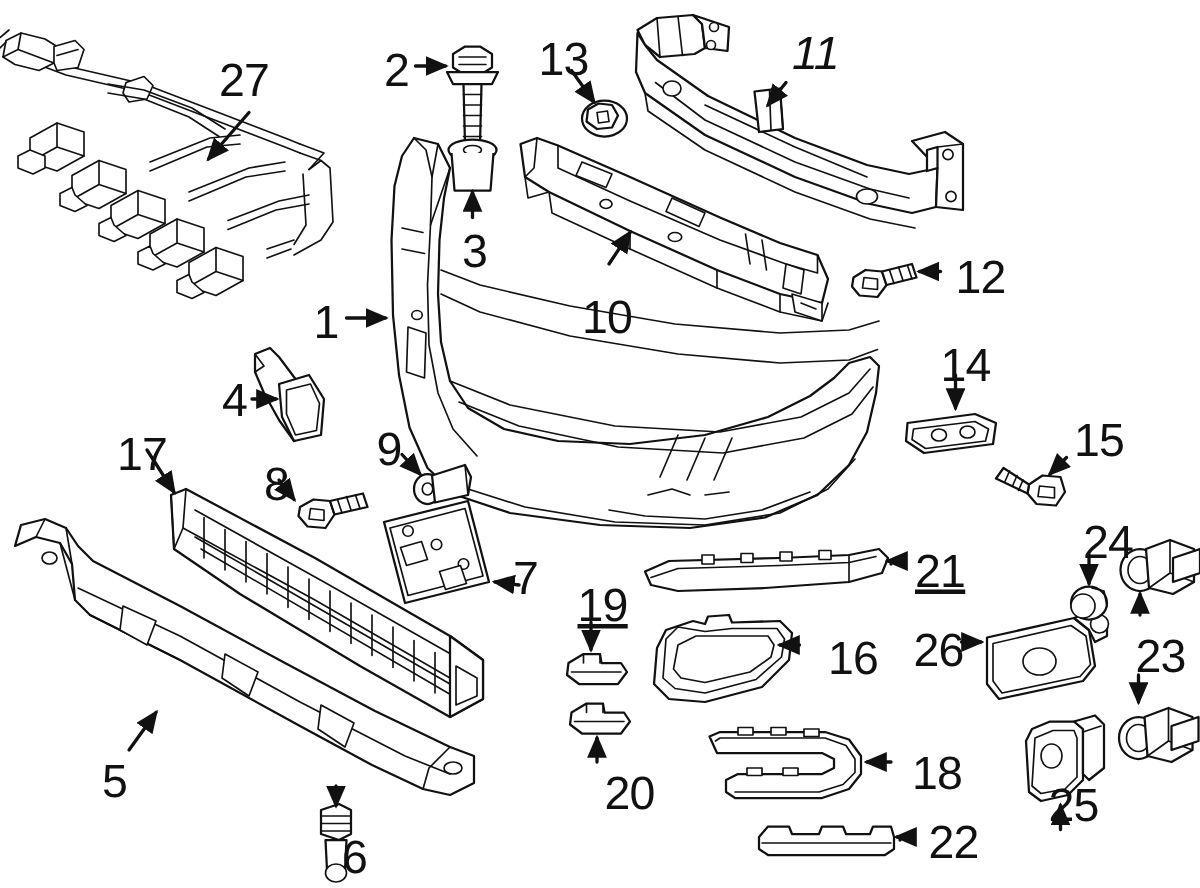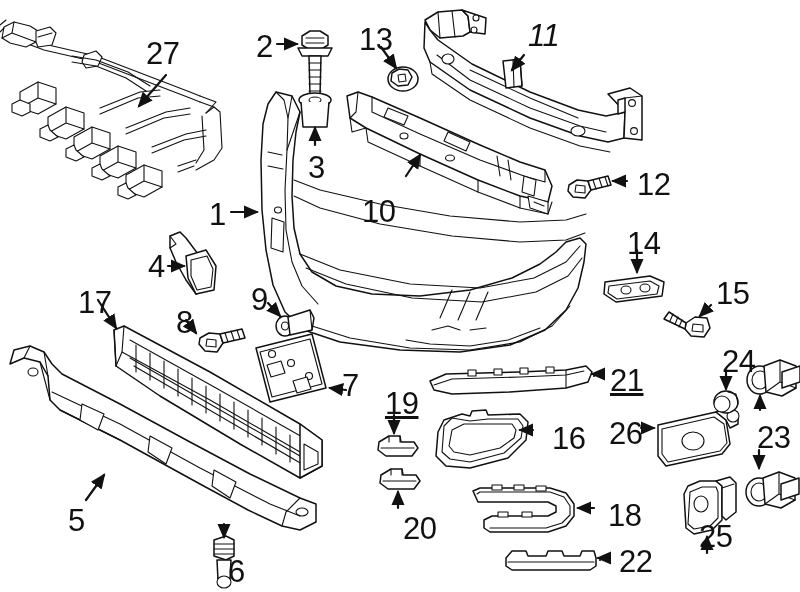--- a/index.html
+++ b/index.html
@@ -439,21 +439,21 @@
 
   <div class="callout-label" style="left:209px; top:199px;">1</div>
   <div class="callout-label" style="left:256px; top:31px;">2</div>
   <div class="callout-label" style="left:308px; top:152px;">3</div>
   <div class="callout-label" style="left:148px; top:251px;">4</div>
   <div class="callout-label" style="left:68px;  top:505px;">5</div>
   <div class="callout-label" style="left:228px; top:556px;">6</div>
   <div class="callout-label" style="left:342px; top:370px;">7</div>
   <div class="callout-label" style="left:176px; top:307px;">8</div>
   <div class="callout-label" style="left:251px; top:284px;">9</div>
-  <div class="callout-label" style="left:362px; top:196px;text-align:right;">10</div>
+  <div class="callout-label" style="left:388px; top:196px;text-align:right;">10</div>
   <div class="callout-label" style="left:528px; top:20px;font-style:italic;">11</div>
   <div class="callout-label" style="left:637px; top:169px;">12</div>
   <div class="callout-label" style="left:359px; top:24px;">13</div>
   <div class="callout-label" style="left:627px; top:228px;">14</div>
   <div class="callout-label" style="left:716px; top:278px;">15</div>
   <div class="callout-label" style="left:552px; top:423px;">16</div>
   <div class="callout-label" style="left:78px;  top:287px;">17</div>
   <div class="callout-label" style="left:608px; top:500px;">18</div>
   <div class="callout-label" style="left:385px; top:388px;text-decoration:underline;">19</div>
   <div class="callout-label" style="left:403px; top:513px;">20</div>

